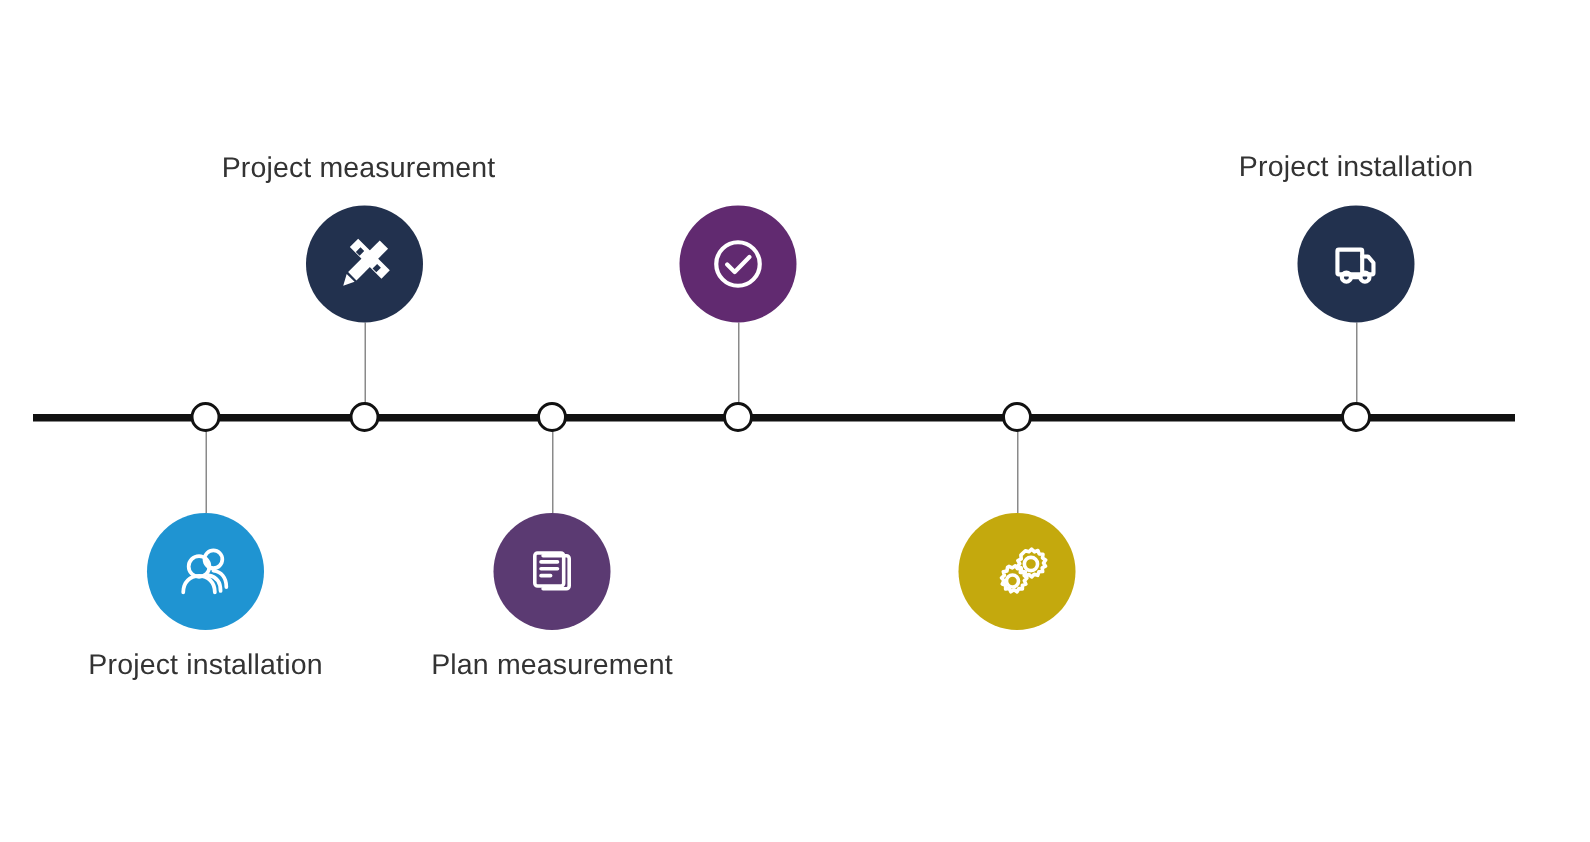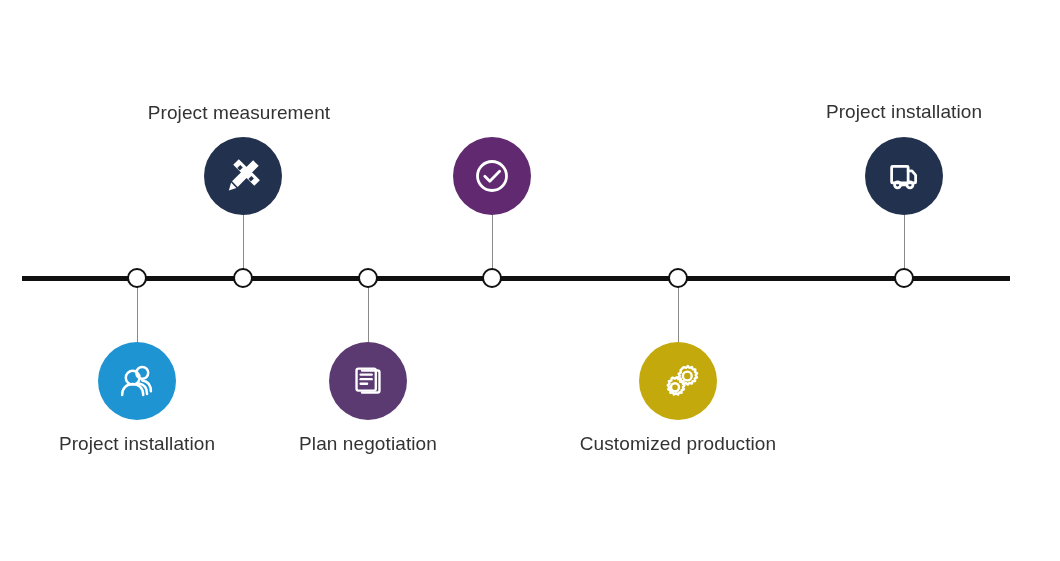--- a/index.html
+++ b/index.html
@@ -124,21 +124,21 @@
     <span>
       <svg width="44" height="44" viewBox="0 0 48 48" fill="none" stroke="#ffffff" stroke-width="2.6" stroke-linecap="round" stroke-linejoin="round">
         <path d="M17.5 12.5h17a2 2 0 0 1 2 2v20a2 2 0 0 1-2 2h-17"></path>
         <path d="M13.5 10.5h17a2 2 0 0 1 2 2v20a2 2 0 0 1-2 2h-17a2 2 0 0 1-2-2v-20a2 2 0 0 1 2-2z"></path>
         <path d="M16.0 17.0h12"></path>
         <path d="M16.0 22.0h12"></path>
         <path d="M16.0 27.0h7"></path>
       </svg>
     </span>
   </div>
-  <div class="label" style="left:368px; top:433px;">Plan negotiation</div>
+  <div class="label" style="left:368px; top:433px;">Plan measurement</div>
 
   <div class="stem" style="left:492px; top:215px; height:64px;"></div>
   <div class="node" style="left:492px; top:278px;"></div>
   <div class="bubble" style="left:492px; top:176px; background:#612a70;">
     <span>
       <svg width="48" height="48" viewBox="0 0 48 48" fill="none" stroke="#ffffff" stroke-width="2.8" stroke-linecap="round" stroke-linejoin="round">
         <circle cx="24" cy="24" r="14.5"></circle>
         <path d="M16.8 24.3 L21.8 29.3 L31.6 19.3"></path>
       </svg>
     </span>
@@ -157,21 +157,20 @@
         <circle cx="21.0" cy="30.3" r="4.0"></circle>
 
         <path d="M29.6 10.2 l2.4 0.6 1.8-1.7 1.8 1.8 2.3-0.9 0.9 2.3 2.5 0.2
                  -0.3 2.5 2.1 1.3 -1.4 2.0 1.3 2.1 -2.2 1.2 0.3 2.4 -2.5 0.2
                  -0.8 2.4 -2.3-0.8 -1.7 1.8 -1.9-1.6 -2.2 1.0 -1.0-2.2
                  -2.5-0.1 0.2-2.5 -2.1-1.4 1.5-2.0 -1.2-2.1 2.2-1.1 -0.2-2.5 z"></path>
         <circle cx="33.3" cy="19.0" r="4.4"></circle>
       </svg>
     </span>
   </div>
-  <div class="label" style="left:678px; top:433px;">Customized production</div>
 
   <div class="stem" style="left:904px; top:215px; height:64px;"></div>
   <div class="node" style="left:904px; top:278px;"></div>
   <div class="bubble" style="left:904px; top:176px; background:#22314e;">
     <span>
       <svg width="44" height="44" viewBox="0 0 48 48">
         <g fill="none" stroke="#ffffff" stroke-width="3.0" stroke-linecap="round" stroke-linejoin="round">
           <path d="M11.5 13.5h16a1 1 0 0 1 1 1v16a1 1 0 0 1-1 1h-16a1 1 0 0 1-1-1v-16a1 1 0 0 1 1-1z"></path>
           <path d="M28.5 18.5h4.2l4.0 4.6v7.4a1 1 0 0 1-1 1h-7.2"></path>
           <circle cx="17.0" cy="33.6" r="3.3"></circle>

